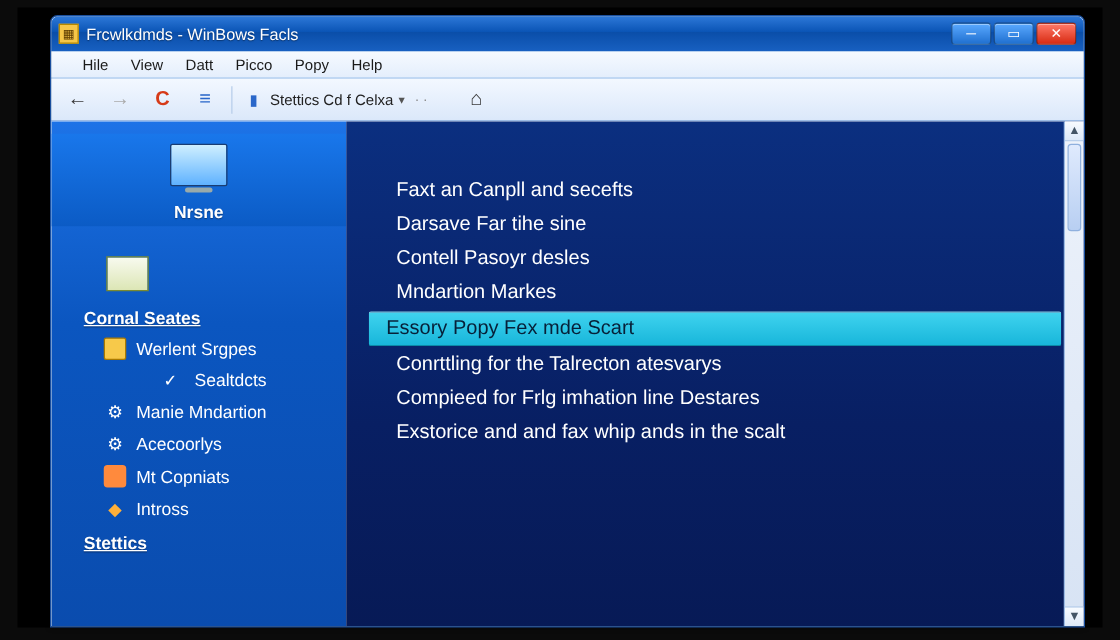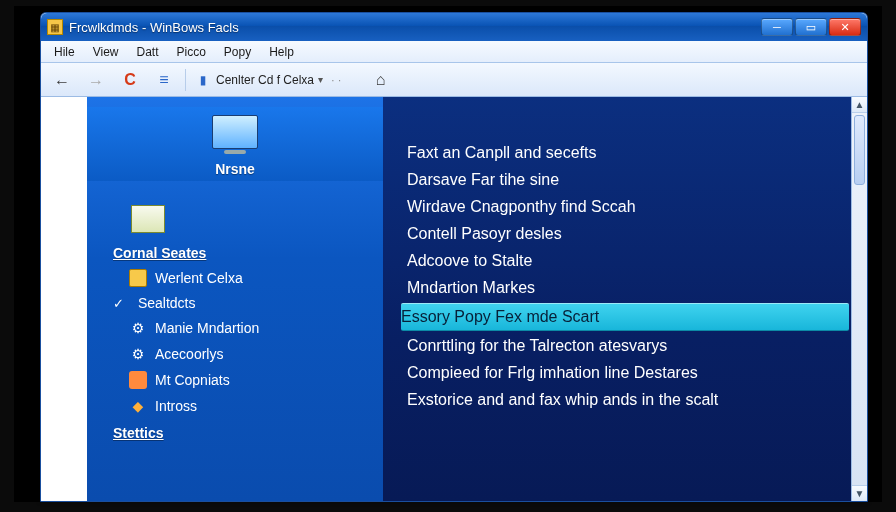--- a/index.html
+++ b/index.html
@@ -67,21 +67,21 @@
   }
   .win-btn.close { background: linear-gradient(#ff7a6a, #d82b12); }
   .win-btn .glyph { line-height:1; }
   
   .menubar {
     height: 22px;
     background: linear-gradient(#f6faff, #e4eefc);
     border-bottom: 1px solid #a8c5ea;
     display: flex;
     align-items: center;
-    padding: 0 6px;
+    padding: 0 18px;
     font-size: 12px;
     color: #1a1a1a;
     gap: 4px;
   }
   .menubar .menu-item {
     padding: 2px 7px;
     border-radius: 2px;
     cursor: default;
   }
   
@@ -110,26 +110,25 @@
   .tool-small { width:18px;height:18px; display:inline-flex;align-items:center;justify-content:center; }
 
   
   .client {
     flex: 1;
     display: flex;
     overflow: hidden;
     background:#fff;
   }
   .sidebar {
-    width: 296px;
+    width: 236px;
     background: linear-gradient(180deg, #1d73e7 0%, #0b56c0 40%, #0a4cae 100%);
     color: #fff;
     padding: 10px 0 10px 0;
     overflow: hidden;
-    margin-left: 46px;
   }
   .side-top-card {
     background: linear-gradient(#1977eb,#0b5bc5);
     margin: 0;
     padding: 8px 0 4px 0;
     display:flex; flex-direction:column; align-items:center;
   }
   .monitor-icon {
     width: 46px; height: 34px;
     background: linear-gradient(#cfefff,#5fb2ff);
@@ -155,49 +154,49 @@
   .side-item {
     display:flex; align-items:center; gap:8px;
     padding: 4px 0 4px 42px;
     font-size: 14px;
     cursor: default;
   }
   .side-item .ico {
     width:18px;height:18px; display:inline-flex;align-items:center;justify-content:center;
     font-size:14px;
   }
-  .side-item.level0 { padding-left: 26px; }
+  .side-item.level0 { padding-left: 26px; justify-content: center; }
   .side-item.selected::before{
     content:"✓"; margin-right:6px; font-size:13px;
   }
 
   
   .main {
     flex:1;
     background: linear-gradient(180deg, #0b2f80 0%, #081f63 60%, #071a56 100%);
     color:#fff;
     position:relative;
     overflow:hidden;
   }
   .main-inner { padding: 42px 18px 10px 18px; }
   .item-row {
     font-size: 16px;
     padding: 4px 6px;
-    margin: 1px 0;
+    margin: 1px 16px;
     white-space: nowrap;
     cursor: default;
   }
   .item-row.selected {
     background: linear-gradient(#3fd3ef,#18b6da);
     color:#072038;
     border-top:1px solid #9beaf7;
     border-bottom:1px solid #0c8aa6;
     border-radius:2px;
     margin: 2px 0;
-    padding-left:0;
+    padding-left:14px;
   }
   .scrolltrack {
     position:absolute; top:0; right:0; bottom:0; width:16px;
     background: linear-gradient(#eef3fb,#d7e3f4);
     border-left:1px solid #9cbbe4;
   }
   .scroll-arrow {
     height:16px; display:flex;align-items:center;justify-content:center;
     font-size:10px; color:#456;
     background:linear-gradient(#f8fbff,#dde9f8);
@@ -252,21 +251,21 @@
         </div>
       <div class="t-btn">
           <span style="color:#d63a18;font-weight:bold">C</span>
         </div>
       <div class="t-btn">
           <span style="color:#2a67c9">≡</span>
         </div>
       <div class="t-sep"></div>
       <div class="tool-combo">
         <span class="tool-small" style="color:#2a67c9">▮</span>
-        <span>Cenlter Cd f Celxa</span>
+        <span>Stettics Cd f Celxa</span>
         <span class="chev">▾</span>
       </div>
       <span style="color:#888;font-size:11px">· ·</span>
       <div style="flex:0 0 10px"></div>
       <div class="t-btn">
           <span>⌂</span>
         </div>
     </div>
 
     <div class="client">
@@ -276,21 +275,21 @@
           <div class="monitor-icon"></div>
           <div class="side-top-label">Nrsne</div>
         </div>
 
         <div class="side-group">
           <span class="side-block-icon"></span>
           <div class="side-heading">Cornal Seates</div>
 
           <div class="side-item">
             <span class="ico" style="background:#f7c94a;border:1px solid #aa7a00;border-radius:2px"></span>
-            <span>Werlent Celxa</span>
+            <span>Werlent Srgpes</span>
           </div>
           <div class="side-item level0 selected">
             <span>Sealtdcts</span>
           </div>
           <div class="side-item">
             <span class="ico">⚙</span>
             <span>Manie Mndartion</span>
           </div>
           <div class="side-item">
             <span class="ico">⚙</span>
@@ -306,23 +305,21 @@
           </div>
 
           <div class="side-heading" style="margin-top:6px">Stettics</div>
         </div>
       </div>
 
       <div class="main">
         <div class="main-inner" id="main-list">
             <div class="item-row">Faxt an Canpll and secefts</div>
             <div class="item-row">Darsave Far tihe sine</div>
-            <div class="item-row">Wirdave Cnagponthy find Sccah</div>
             <div class="item-row">Contell Pasoyr desles</div>
-            <div class="item-row">Adcoove to Stalte</div>
             <div class="item-row">Mndartion Markes</div>
             <div class="item-row selected">Essory Popy Fex mde Scart</div>
             <div class="item-row">Conrttling for the Talrecton atesvarys</div>
             <div class="item-row">Compieed for Frlg imhation line Destares</div>
             <div class="item-row">Exstorice and and fax whip ands in the scalt</div>
           </div>
 
         <div class="scrolltrack">
           <div class="scroll-arrow">▲</div>
           <div class="scroll-thumb"></div>

